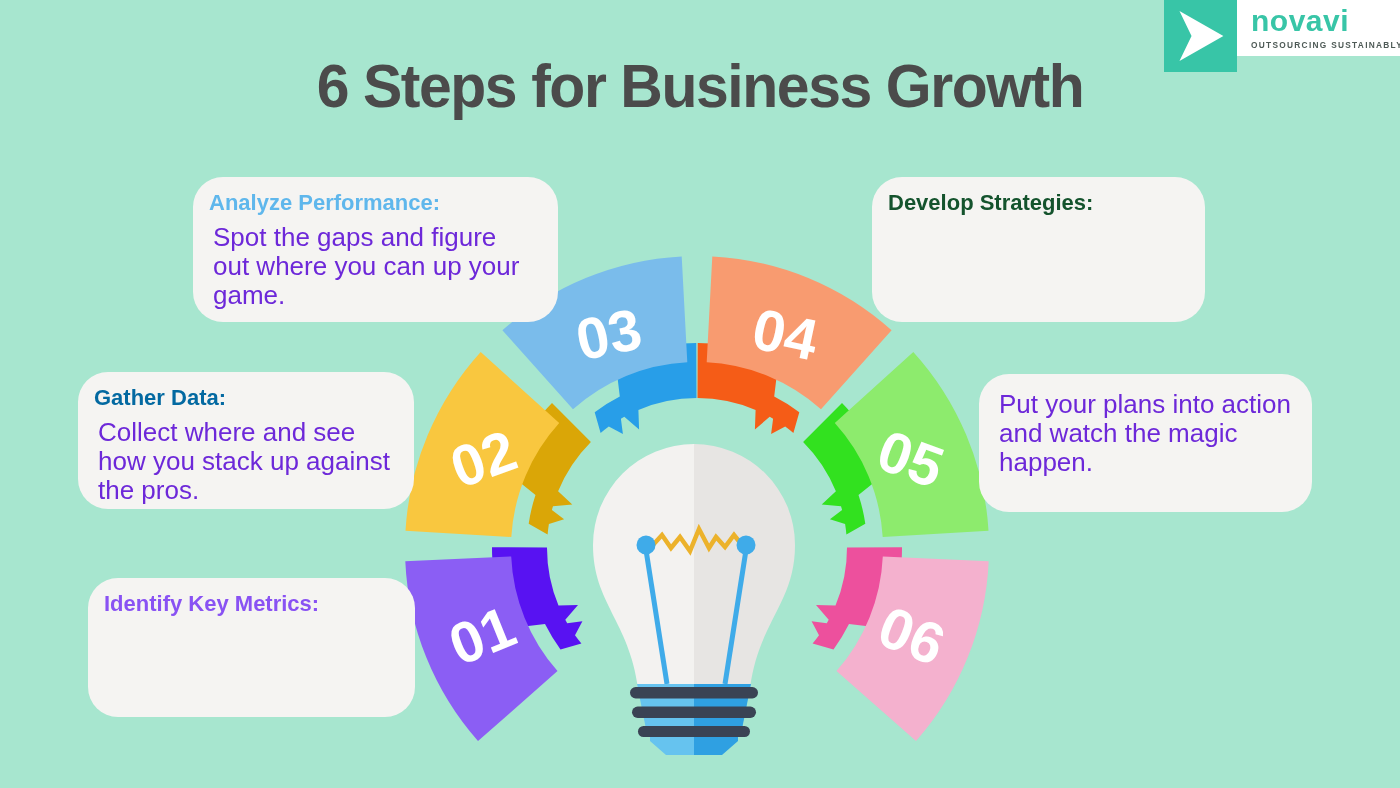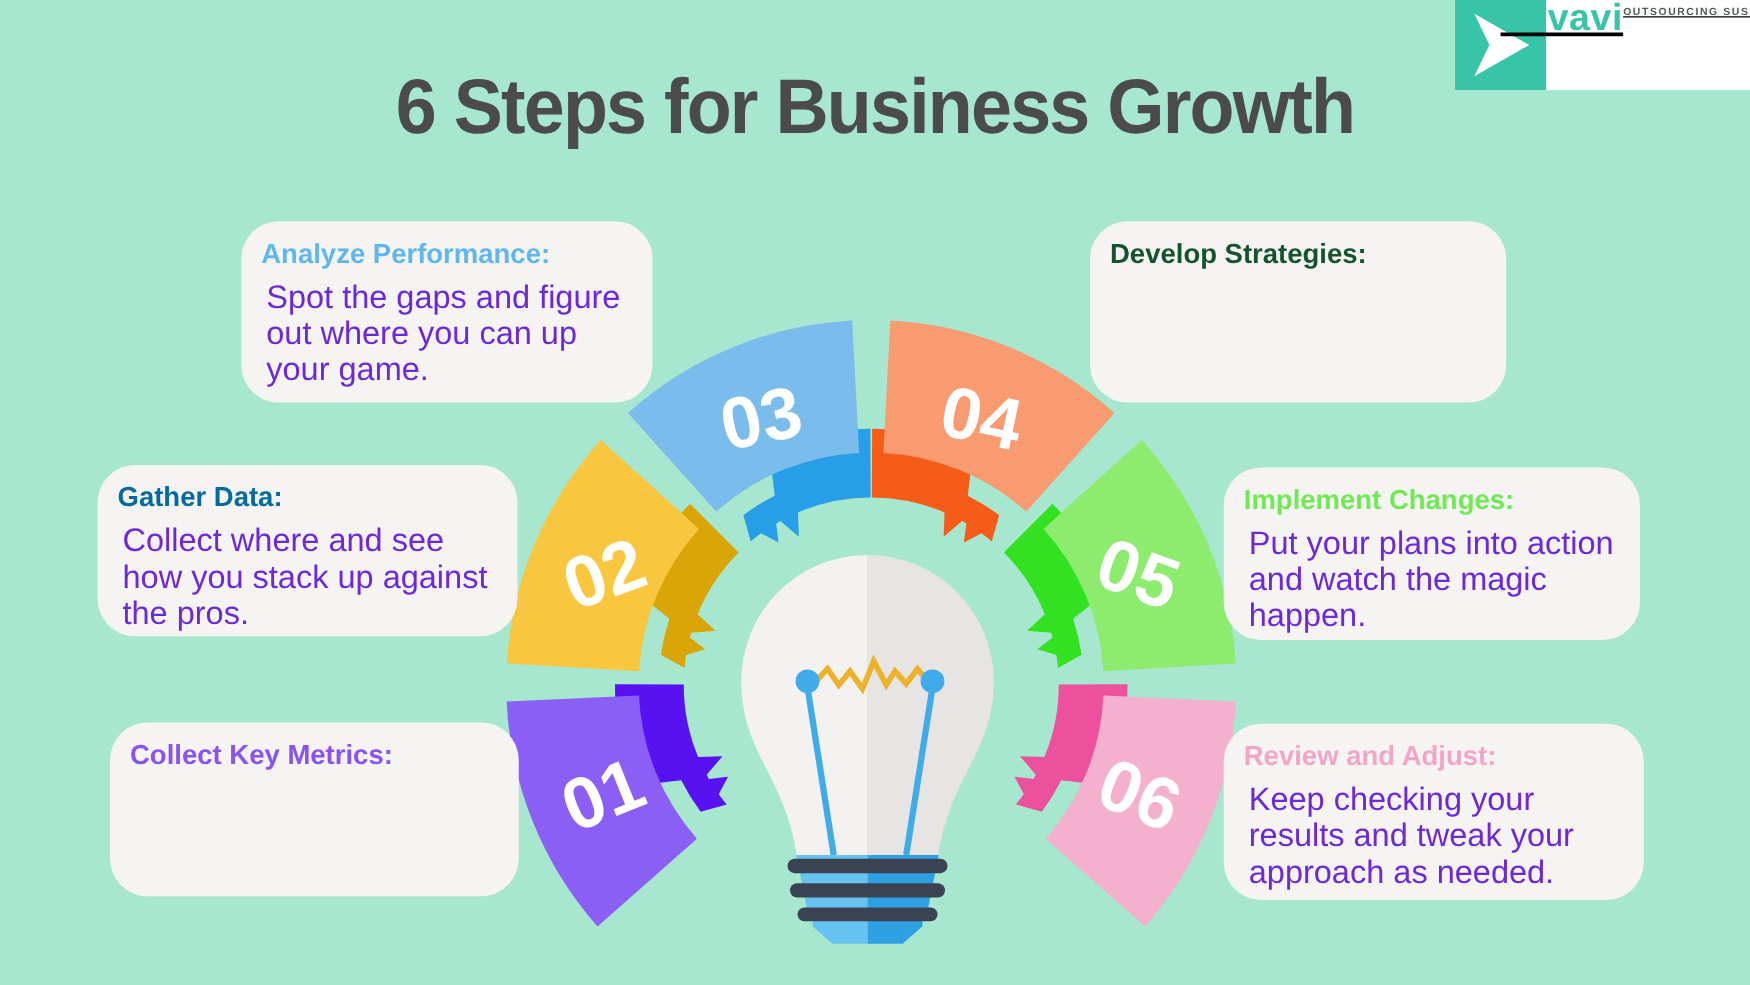--- a/index.html
+++ b/index.html
@@ -9,22 +9,22 @@
   }
   .title{
     position:absolute;top:50px;left:0;right:0;margin:0;text-align:center;
     font-size:62px;font-weight:800;letter-spacing:-1.5px;
     transform:scaleX(.95);transform-origin:50% 0;
   }
   
   .logo{position:absolute;top:0;right:0;height:72px;display:flex;}
   .logo-icon-box{width:73px;height:72px;display:flex;align-items:center;justify-content:center;}
   .logo-icon-box svg{width:62px;height:62px;}
-  .logo-text-box{width:163px;height:72px;background:#ffffff;display:flex;flex-direction:row;
-    justify-content:center;padding-left:14px;box-sizing:border-box;text-decoration:underline;}
+  .logo-text-box{width:163px;height:56px;background:#ffffff;display:flex;flex-direction:column;
+    justify-content:center;padding-left:14px;box-sizing:border-box;}
   .logo-brand{font-size:30px;font-weight:800;letter-spacing:.5px;line-height:1;}
   .logo-tagline{font-size:8.3px;font-weight:bold;letter-spacing:1.3px;margin-top:4px;white-space:nowrap;}
   
   .card{
     position:absolute;background:#f5f4f2;border-radius:30px;
     padding:12px 16px;box-sizing:border-box;
   }
   .card h3{margin:0 0 6px 0;font-size:22px;line-height:28px;font-weight:bold;}
   .card p{margin:4px;font-size:26px;line-height:29px;color:#6d28d9;}
   
@@ -79,35 +79,30 @@
       <polygon points="637,684 694,684 694,734 647,734" fill="#66c3ef"></polygon>
       <polygon points="694,684 751,684 741,734 694,734" fill="#2fa0e2"></polygon>
       <polygon points="650,734 694,734 694,755 666,755 650,741" fill="#66c3ef"></polygon>
       <polygon points="694,734 738,734 738,741 722,755 694,755" fill="#2fa0e2"></polygon>
       <rect x="630" y="687" width="128" height="11.5" rx="5.7" fill="#3a4354"></rect>
       <rect x="632" y="706.5" width="124" height="11.5" rx="5.7" fill="#3a4354"></rect>
       <rect x="638" y="726" width="112" height="11" rx="5.5" fill="#3a4354"></rect>
     </svg>
 
   <div class="card" style="left: 88px; top: 578px; width: 327px; height: 139px;">
-    <h3 style="color: rgb(137, 82, 243);">Collect Key Metrics:</h3>
+    <h3 style="color: rgb(137, 82, 243);">Identify Key Metrics:</h3>
   </div>
   <div class="card" style="left: 78px; top: 372px; width: 336px; height: 137px;">
     <h3 style="color: #0369a1;">Gather Data:</h3>
     <p>Collect where and see how you stack up against the pros.</p>
   </div>
-  <div class="card" style="left: 193px; top: 177px; width: 329px; height: 145px;">
+  <div class="card" style="left: 193px; top: 177px; width: 365px; height: 145px;">
     <h3 style="color: rgb(95, 183, 236);">Analyze Performance:</h3>
     <p>Spot the gaps and figure out where you can up your game.</p>
   </div>
   <div class="card" style="left: 872px; top: 177px; width: 333px; height: 145px;">
     <h3 style="color: #14532d;">Develop Strategies:</h3>
   </div>
   <div class="card" style="left: 979px; top: 374px; width: 333px; height: 138px;">
-    <h3 style="color: rgb(111, 233, 84);">Implement Changes:</h3>
     <p>Put your plans into action and watch the magic happen.</p>
-  </div>
-  <div class="card" style="left: 979px; top: 579px; width: 336px; height: 141px;">
-    <h3 style="color: rgb(243, 165, 200);">Review and Adjust:</h3>
-    <p>Keep checking your results and tweak your approach as needed.</p>
   </div>
 
 </div>
 
 </body></html>

